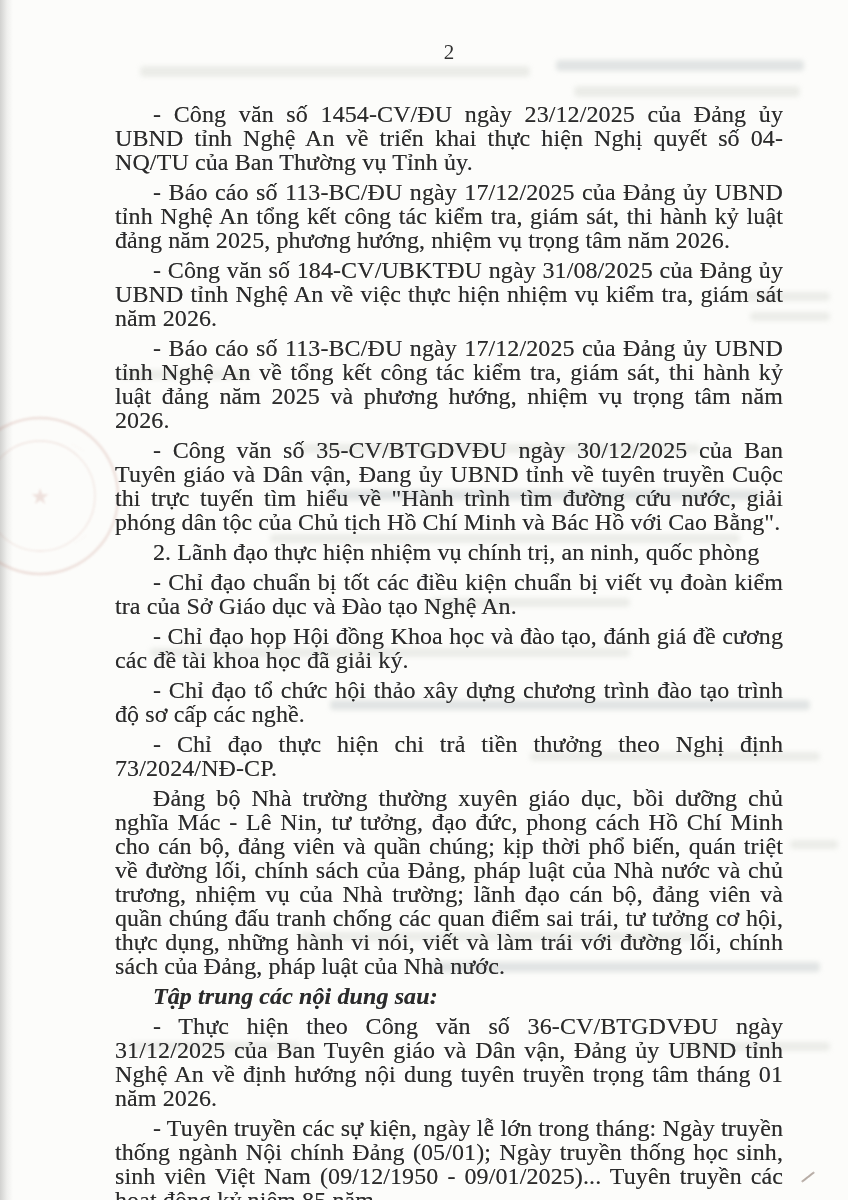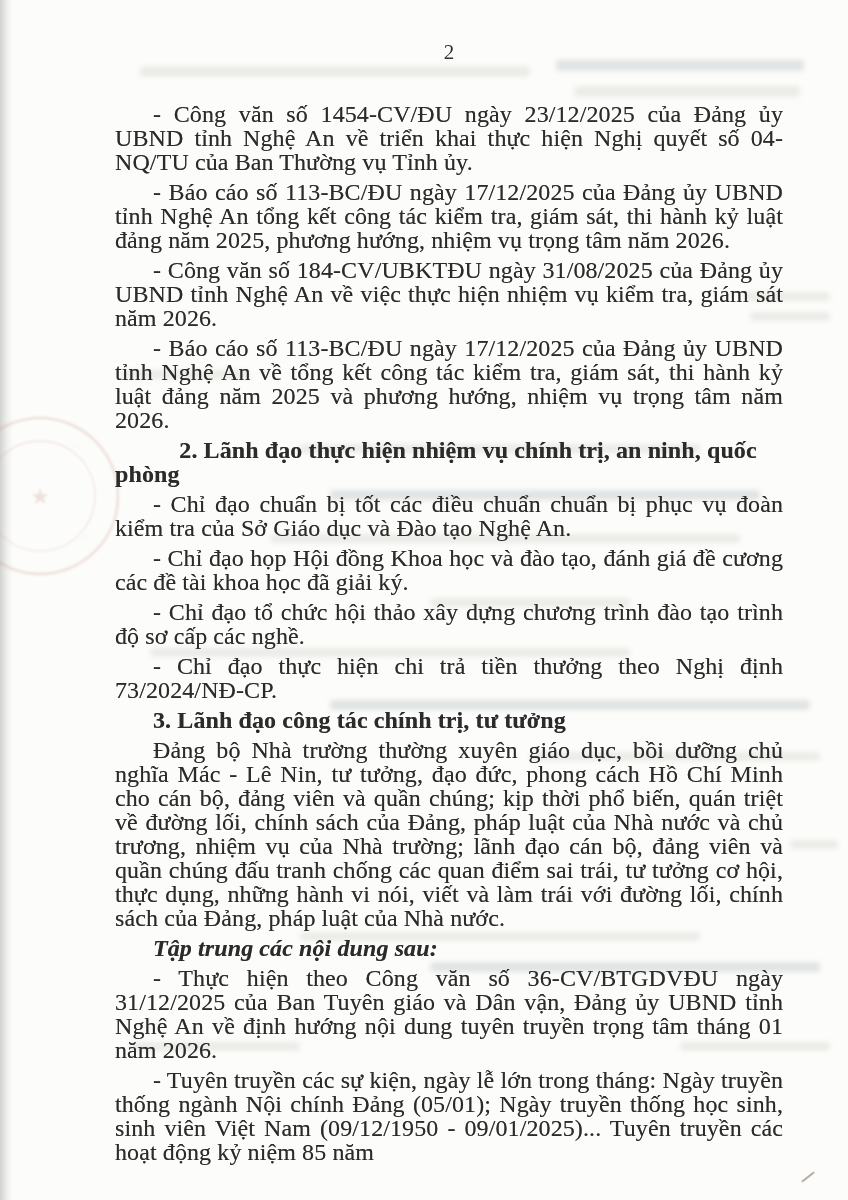--- a/index.html
+++ b/index.html
@@ -41,21 +41,21 @@
     font-size: 24px;
     line-height: 24px;
     margin: 0 0 6px 0;
     text-indent: 38px;
     text-align: justify;
     text-align-last: left;
     letter-spacing: 0.1px;
     text-shadow: 0 0 0.5px rgba(50,50,50,0.55);
   }
   .heading {
-    font-weight: 700;
+    font-weight: 400;
     text-align: center;
   }
   .heading-italic {
     font-weight: 700;
     font-style: italic;
     text-align: right;
   }
   
   .ghost {
     position: absolute;
@@ -126,29 +126,29 @@
 
   <div class="pen-mark"></div>
 
   <div class="content">
     <div class="page-number">2</div>
 
     <p class="block">- Công văn số 1454-CV/ĐU ngày 23/12/2025 của Đảng ủy UBND tỉnh Nghệ An về triển khai thực hiện Nghị quyết số 04-NQ/TU của Ban Thường vụ Tỉnh ủy.</p>
     <p class="block">- Báo cáo số 113-BC/ĐU ngày 17/12/2025 của Đảng ủy UBND tỉnh Nghệ An tổng kết công tác kiểm tra, giám sát, thi hành kỷ luật đảng năm 2025, phương hướng, nhiệm vụ trọng tâm năm 2026.</p>
     <p class="block">- Công văn số 184-CV/UBKTĐU ngày 31/08/2025 của Đảng ủy UBND tỉnh Nghệ An về việc thực hiện nhiệm vụ kiểm tra, giám sát năm 2026.</p>
     <p class="block">- Báo cáo số 113-BC/ĐU ngày 17/12/2025 của Đảng ủy UBND tỉnh Nghệ An về tổng kết công tác kiểm tra, giám sát, thi hành kỷ luật đảng năm 2025 và phương hướng, nhiệm vụ trọng tâm năm 2026.</p>
+    <p class="block">- Công văn số 35-CV/BTGDVĐU ngày 30/12/2025 của Ban Tuyên giáo và Dân vận, Đang ủy UBND tỉnh về tuyên truyền Cuộc thi trực tuyến tìm hiểu về "Hành trình tìm đường cứu nước, giải phóng dân tộc của Chủ tịch Hồ Chí Minh và Bác Hồ với Cao Bằng".</p>
 
     <p class="block heading">2. Lãnh đạo thực hiện nhiệm vụ chính trị, an ninh, quốc phòng</p>
 
-    <p class="block">- Chỉ đạo chuẩn bị tốt các điều chuẩn chuẩn bị phục vụ đoàn kiểm tra của Sở Giáo dục và Đào tạo Nghệ An.</p>
+    <p class="block">- Chỉ đạo chuẩn bị tốt các điều kiện chuẩn bị viết vụ đoàn kiểm tra của Sở Giáo dục và Đào tạo Nghệ An.</p>
     <p class="block">- Chỉ đạo họp Hội đồng Khoa học và đào tạo, đánh giá đề cương các đề tài khoa học đã giải ký.</p>
     <p class="block">- Chỉ đạo tổ chức hội thảo xây dựng chương trình đào tạo trình độ sơ cấp các nghề.</p>
     <p class="block">- Chỉ đạo thực hiện chi trả tiền thưởng theo Nghị định 73/2024/NĐ-CP.</p>
 
-    <p class="block heading">3. Lãnh đạo công tác chính trị, tư tưởng</p>
 
     <p class="block">Đảng bộ Nhà trường thường xuyên giáo dục, bồi dưỡng chủ nghĩa Mác - Lê Nin, tư tưởng, đạo đức, phong cách Hồ Chí Minh cho cán bộ, đảng viên và quần chúng; kịp thời phổ biến, quán triệt về đường lối, chính sách của Đảng, pháp luật của Nhà nước và chủ trương, nhiệm vụ của Nhà trường; lãnh đạo cán bộ, đảng viên và quần chúng đấu tranh chống các quan điểm sai trái, tư tưởng cơ hội, thực dụng, những hành vi nói, viết và làm trái với đường lối, chính sách của Đảng, pháp luật của Nhà nước.</p>
 
     <p class="block heading-italic">Tập trung các nội dung sau:</p>
 
     <p class="block">- Thực hiện theo Công văn số 36-CV/BTGDVĐU ngày 31/12/2025 của Ban Tuyên giáo và Dân vận, Đảng ủy UBND tỉnh Nghệ An về định hướng nội dung tuyên truyền trọng tâm tháng 01 năm 2026.</p>
     <p class="block">- Tuyên truyền các sự kiện, ngày lễ lớn trong tháng: Ngày truyền thống ngành Nội chính Đảng (05/01); Ngày truyền thống học sinh, sinh viên Việt Nam (09/12/1950 - 09/01/2025)... Tuyên truyền các hoạt động kỷ niệm 85 năm</p>
   </div>
 
 </div>

